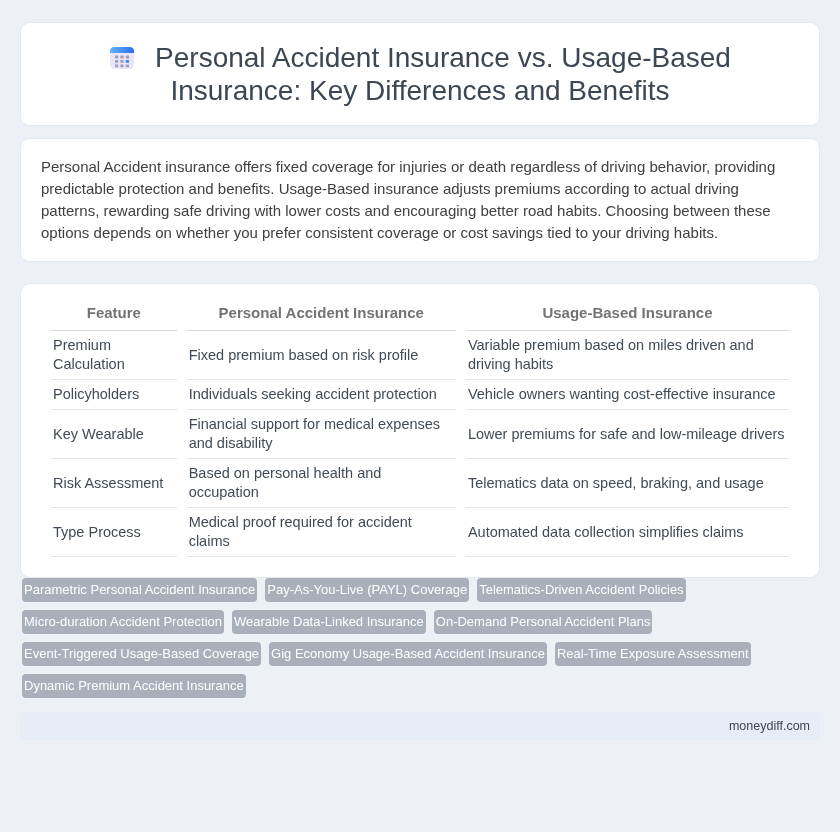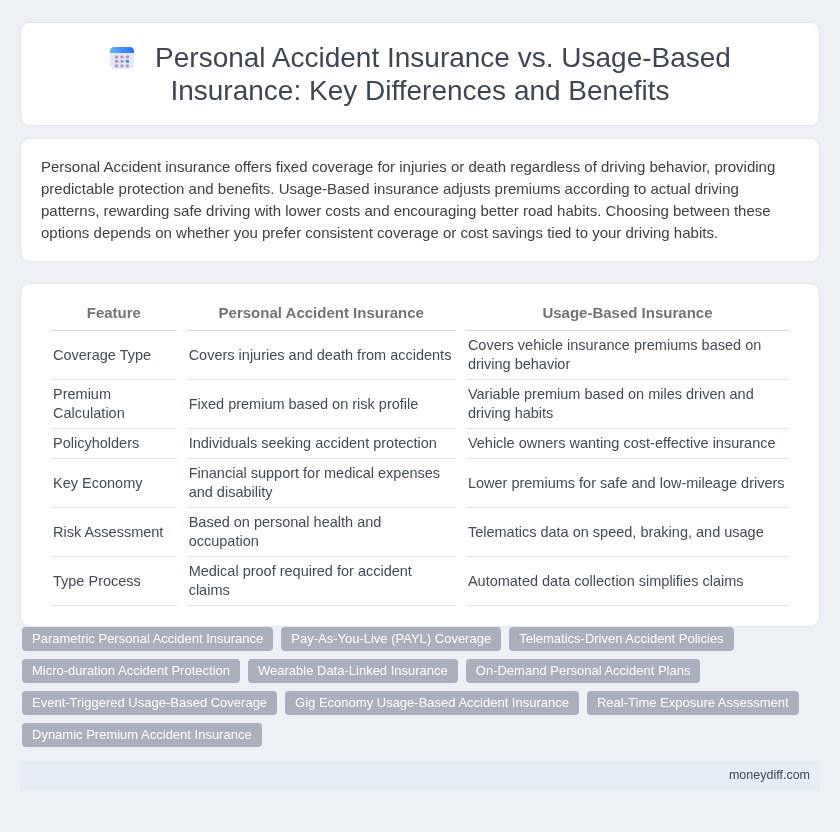--- a/index.html
+++ b/index.html
@@ -91,21 +91,21 @@
     flex-wrap: wrap;
     gap: 8px;
     margin: 0 2px;
   }
   .tag {
     display: inline-block;
     background: #a9b0bb;
     color: #ffffff;
     font-size: 13px;
     line-height: 14px;
-    padding: 5px 10px;
+    padding: 5px 2px;
     border-radius: 4px;
     cursor: pointer;
   }
 
   
   .footer-bar {
     margin-top: 14px;
     height: 28px;
     background: #e7edf7;
     border-radius: 3px;
@@ -159,36 +159,31 @@
       </colgroup>
       <thead>
         <tr>
           <th>Feature</th>
           <th>Personal Accident Insurance</th>
           <th>Usage-Based Insurance</th>
         </tr>
       </thead>
       <tbody>
         <tr>
-          <td>Coverage Type</td>
-          <td>Covers injuries and death from accidents</td>
-          <td>Covers vehicle insurance premiums based on driving behavior</td>
-        </tr>
-        <tr>
           <td>Premium Calculation</td>
           <td>Fixed premium based on risk profile</td>
           <td>Variable premium based on miles driven and driving habits</td>
         </tr>
         <tr>
           <td>Policyholders</td>
           <td>Individuals seeking accident protection</td>
           <td>Vehicle owners wanting cost-effective insurance</td>
         </tr>
         <tr>
-          <td>Key Economy</td>
+          <td>Key Wearable</td>
           <td>Financial support for medical expenses and disability</td>
           <td>Lower premiums for safe and low-mileage drivers</td>
         </tr>
         <tr>
           <td>Risk Assessment</td>
           <td>Based on personal health and occupation</td>
           <td>Telematics data on speed, braking, and usage</td>
         </tr>
         <tr>
           <td>Type Process</td>

